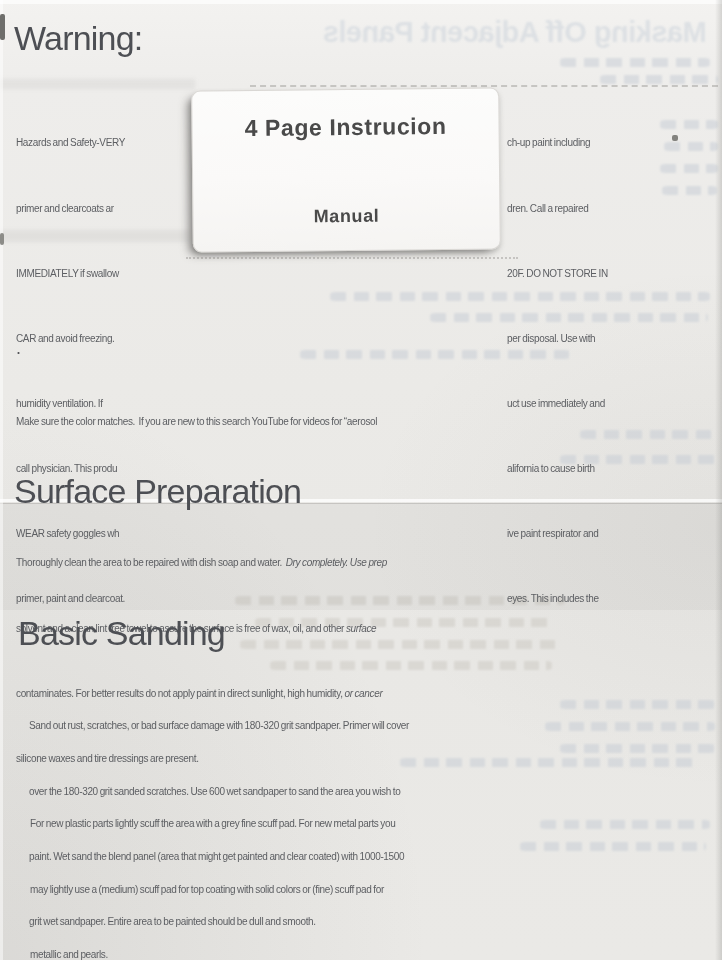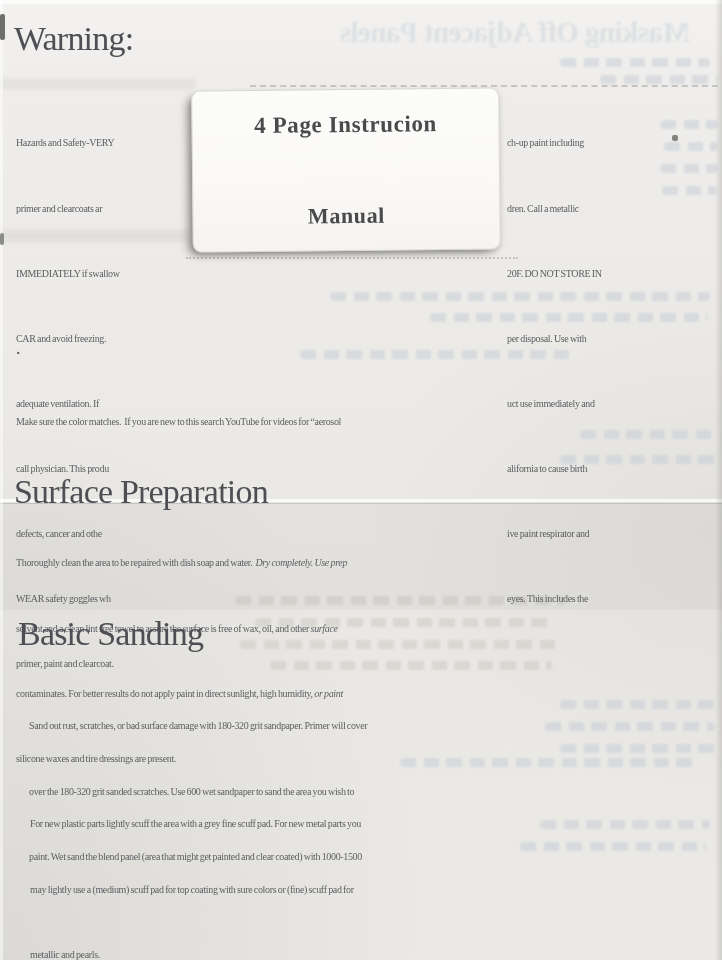--- a/index.html
+++ b/index.html
@@ -7,21 +7,20 @@
     width:722px;height:960px;overflow:hidden;position:relative;
     font-family:"Liberation Sans",sans-serif;
     background:#e9e8e5;
   }
   .page{
     position:absolute;inset:0;
     background:
       radial-gradient(ellipse at 0% 100%, rgba(115,113,109,.13), transparent 42%),
       radial-gradient(ellipse at 100% 55%, rgba(120,118,114,.07), transparent 35%),
       linear-gradient(180deg,#f3f2f0 0%,#eeedeb 9%,#ebeae7 40%,#e9e8e5 68%,#eae9e6 100%);
-    font-family: Liberation Serif, serif;
   }
   
   .bleed-heading{
     position:absolute;top:16px;left:318px;width:394px;
     transform:scaleX(-1);
     font-size:29px;font-weight:600;text-align:center;
     color:#ccd3db;opacity:.55;filter:blur(1.1px);
     letter-spacing:-.5px;white-space:nowrap;
   }
   .smudge{
@@ -75,21 +74,21 @@
   .sticker{
     position:absolute;left:192px;top:89px;width:306px;height:160px;
     background:linear-gradient(180deg,#fcfcfb 0%,#faf9f8 55%,#f5f4f2 100%);
     border:1px solid rgba(210,208,204,.8);
     border-radius:9px;
     transform:rotate(-.6deg);
     box-shadow:-7px 5px 8px -3px rgba(70,68,65,.55), 0 3px 5px rgba(95,93,90,.28);
     display:flex;flex-direction:column;align-items:center;justify-content:center;gap:25px;
   }
   .sticker-line1{font-weight:700;font-size:23px;color:#4a4a4a;letter-spacing:.6px;white-space:nowrap;}
-  .sticker-line2{font-weight:700;font-size:22px;color:#4a4a4a;letter-spacing:.6px;white-space:nowrap;margin-top:40px;}
+  .sticker-line2{font-weight:700;font-size:18px;color:#4a4a4a;letter-spacing:.6px;white-space:nowrap;margin-top:40px;}
 </style>
 </head>
 <body>
 
 <div class="page">
 
   <div class="bleed-heading">Masking Off Adjacent Panels</div>
   <div class="smudge" style="left:560px;top:58px;width:150px;"></div>
   <div class="smudge" style="left:600px;top:75px;width:118px;"></div>
   <div class="smudge" style="left:660px;top:120px;width:58px;"></div>
@@ -119,60 +118,60 @@
   <div class="streak-b"></div>
   <div class="perf perf-top"></div>
 
   <h1 class="h h-warning">Warning:</h1>
 
   <div class="bodytext warn-left">
     <div>Hazards and Safety-VERY</div>
     <div>primer and clearcoats ar</div>
     <div>IMMEDIATELY if swallow</div>
     <div>CAR and avoid freezing.</div>
-    <div>adequate ventilation. If</div>
+    <div>humidity ventilation. If</div>
     <div>call physician. This produ</div>
-    <div>defects, cancer and othe</div>
     <div>WEAR safety goggles wh</div>
     <div>primer, paint and clearcoat.</div>
   </div>
 
   <div class="bodytext warn-right">
     <div>ch-up paint including</div>
-    <div>dren. Call a metallic</div>
+    <div>dren. Call a repaired</div>
     <div>20F. DO NOT STORE IN</div>
     <div>per disposal. Use with</div>
     <div>uct use immediately and</div>
     <div>alifornia to cause birth</div>
     <div>ive paint respirator and</div>
     <div>eyes. This includes the</div>
   </div>
 
   <div class="stray-dot">.</div>
   <div class="bodytext before-para">
     <div>Make sure the color matches.  If you are new to this search YouTube for videos for “aerosol</div>
   </div>
 
   <h1 class="h h-surface">Surface Preparation</h1>
   <div class="bodytext surface-para">
     <div><span>Thoroughly clean the area to be repaired with dish soap and water.  </span><span class="it">Dry completely. Use prep</span></div>
     <div><span>solvent and a clean lint free towel to assure the surface is free of wax, oil, and other </span><span class="it">surface</span></div>
-    <div><span>contaminates. For better results do not apply paint in direct sunlight, high humidity, </span><span class="it">or paint</span></div>
+    <div><span>contaminates. For better results do not apply paint in direct sunlight, high humidity, </span><span class="it">or cancer</span></div>
     <div><span>silicone waxes and tire dressings are present.</span></div>
   </div>
 
   <h1 class="h h-sanding">Basic Sanding</h1>
   <div class="bodytext sanding-para1">
     <div>Sand out rust, scratches, or bad surface damage with 180-320 grit sandpaper. Primer will cover</div>
     <div>over the 180-320 grit sanded scratches. Use 600 wet sandpaper to sand the area you wish to</div>
     <div>paint. Wet sand the blend panel (area that might get painted and clear coated) with 1000-1500</div>
+    <div>grit wet sandpaper. Entire area to be painted should be dull and smooth.</div>
   </div>
   <div class="bodytext sanding-para2">
     <div>For new plastic parts lightly scuff the area with a grey fine scuff pad. For new metal parts you</div>
-    <div>may lightly use a (medium) scuff pad for top coating with sure colors or (fine) scuff pad for</div>
+    <div>may lightly use a (medium) scuff pad for top coating with solid colors or (fine) scuff pad for</div>
     <div>metallic and pearls.</div>
   </div>
 
   <div class="sticker">
     <div class="sticker-line1">4 Page Instrucion</div>
     <div class="sticker-line2">Manual</div>
   </div>
   <div class="perf perf-bottom"></div>
 
   <div class="edge-top"></div>

